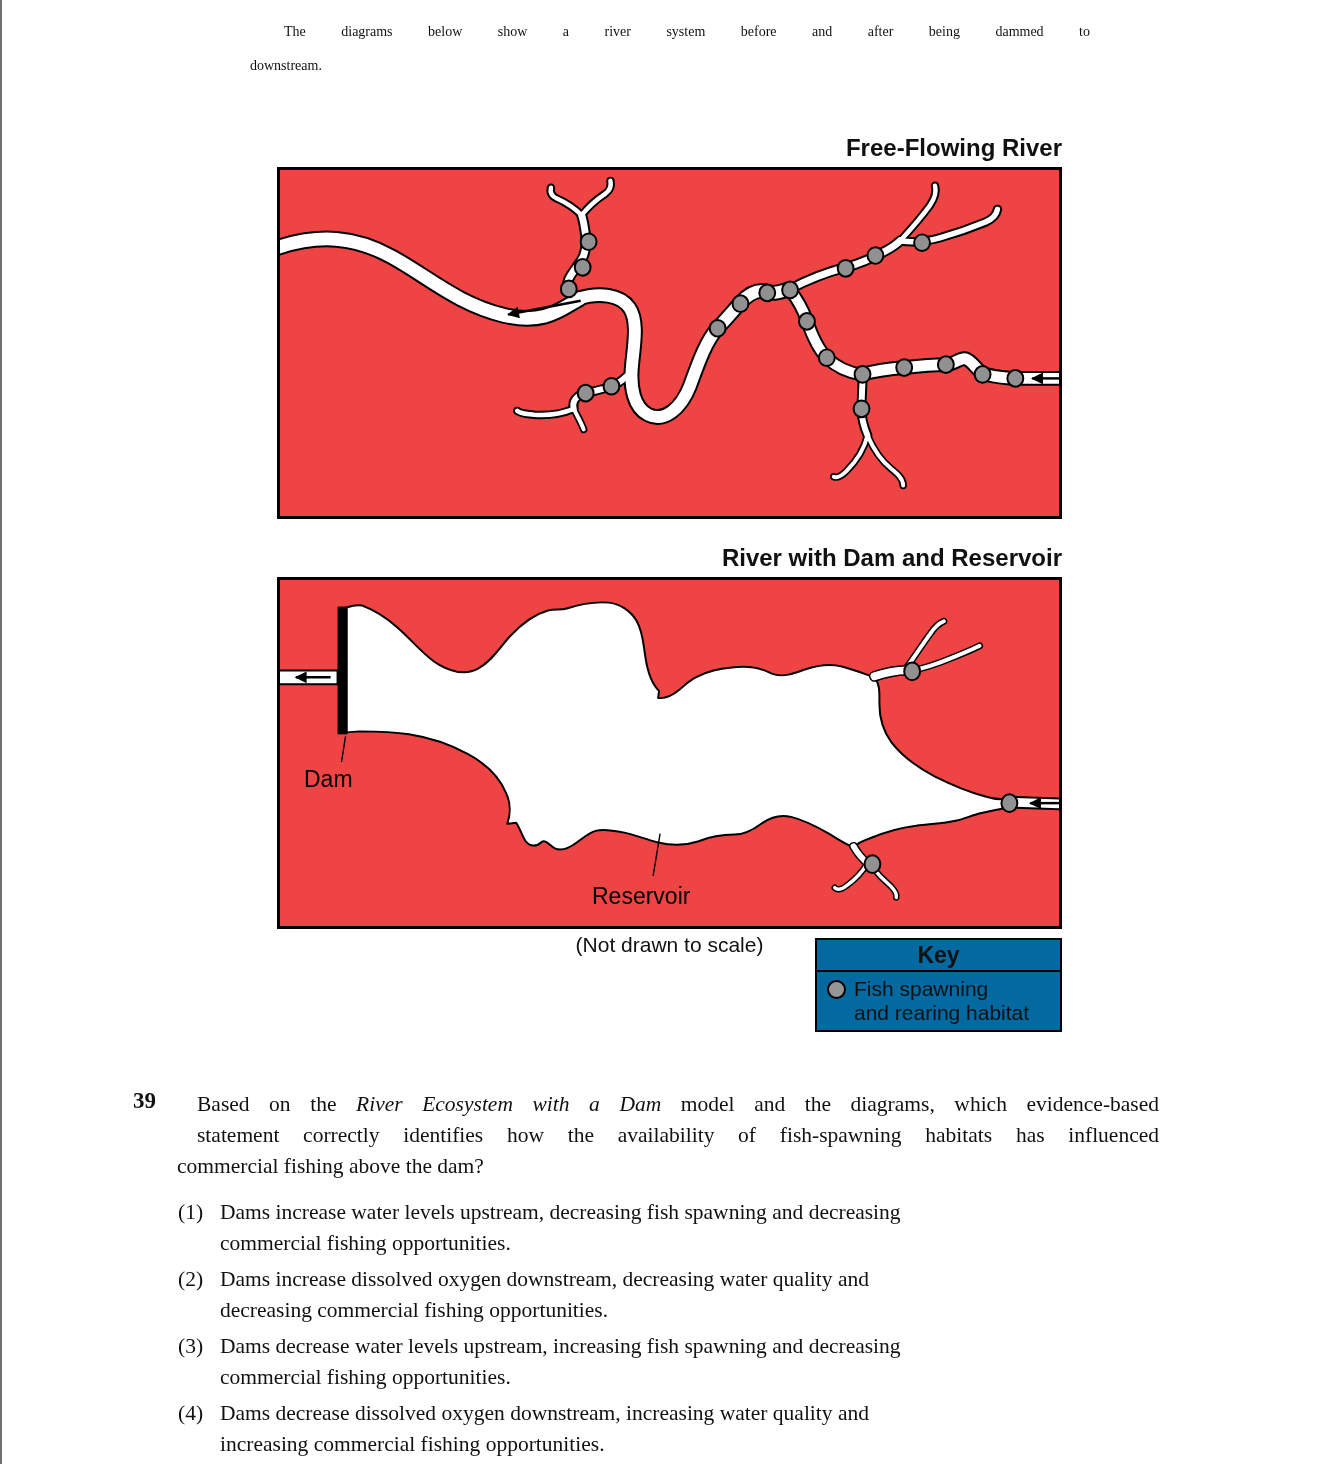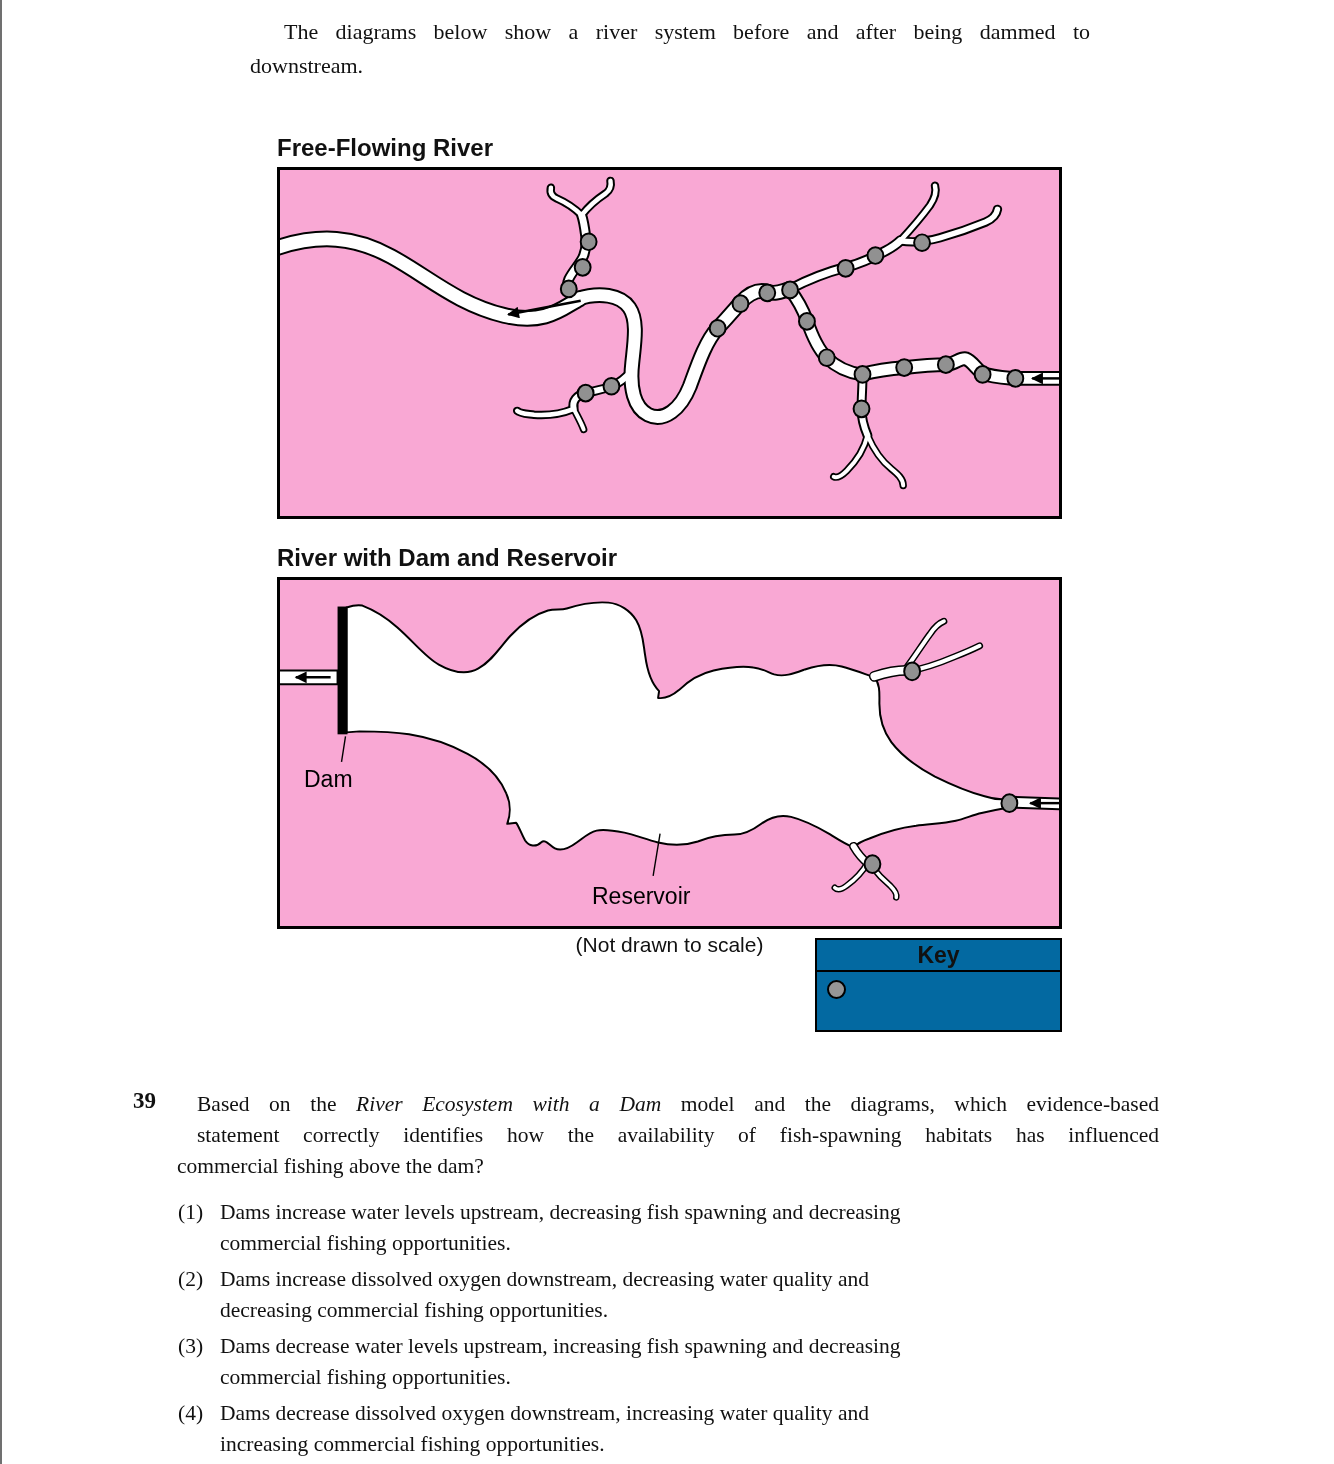--- a/index.html
+++ b/index.html
@@ -1,30 +1,30 @@
 <!DOCTYPE html>
 <html><head>
 <meta charset="utf-8">
 <style>
   html,body{margin:0;padding:0;background:#fff;}
   .page{position:relative;width:1334px;height:1464px;background:#ffffff;overflow:hidden;
         font-family:"Liberation Serif","DejaVu Serif",serif;color:#111;}
   .edge{position:absolute;left:0;top:0;width:2px;height:1464px;background:#707070;}
 
   
-  .intro{position:absolute;left:250px;top:15px;width:840px;font-size:22px;line-height:34px;}
+  .intro{position:absolute;left:250px;top:15px;width:840px;font-size:14px;line-height:34px;}
   .jl{text-align:justify;text-align-last:justify;}
   .indent1{padding-left:34px;}
 
   
-  .fig-title{position:absolute;left:277px;width:785px;text-align:left;
+  .fig-title{position:absolute;left:277px;width:785px;text-align:right;
              font-family:"Liberation Sans","DejaVu Sans",sans-serif;font-weight:bold;font-size:24px;}
 
   
-  .fig{position:absolute;left:277px;width:785px;height:352px;background:#f9a8d4;
+  .fig{position:absolute;left:277px;width:785px;height:352px;background:#ef4444;
        border:3px solid #000;box-sizing:border-box;}
   .fig svg{position:absolute;left:0;top:0;width:779px;height:346px;display:block;}
   .fig-label{position:absolute;font-family:"Liberation Sans","DejaVu Sans",sans-serif;
              font-size:23px;color:#000;}
 
   
   .nts{position:absolute;left:277px;top:933px;width:785px;text-align:center;
        font-family:"Liberation Sans","DejaVu Sans",sans-serif;font-size:21px;}
 
   
@@ -210,20 +210,24 @@
     <div class="fig-label" style="left:24px;top:186px;">Dam</div>
     <div class="fig-label" style="left:312px;top:303px;">Reservoir</div>
   </div>
 
   <div class="nts">(Not drawn to scale)</div>
 
   <div class="keybox">
     <div class="key-title">Key</div>
     <div class="key-row">
       <span class="key-dot"></span>
+      <span>
+        <span>Fish spawning</span><br>
+        <span>and rearing habitat</span>
+      </span>
     </div>
   </div>
 
   <div class="qnum">39</div>
   <div class="qtext">
     <div class="jl qline"><span>Based on the </span><span class="it">River Ecosystem with a Dam</span><span> model and the diagrams, which evidence-based</span></div>
     <div class="jl qline">statement correctly identifies how the availability of fish-spawning habitats has influenced</div>
     <div class="qlast">commercial fishing above the dam?</div>
   </div>
 

